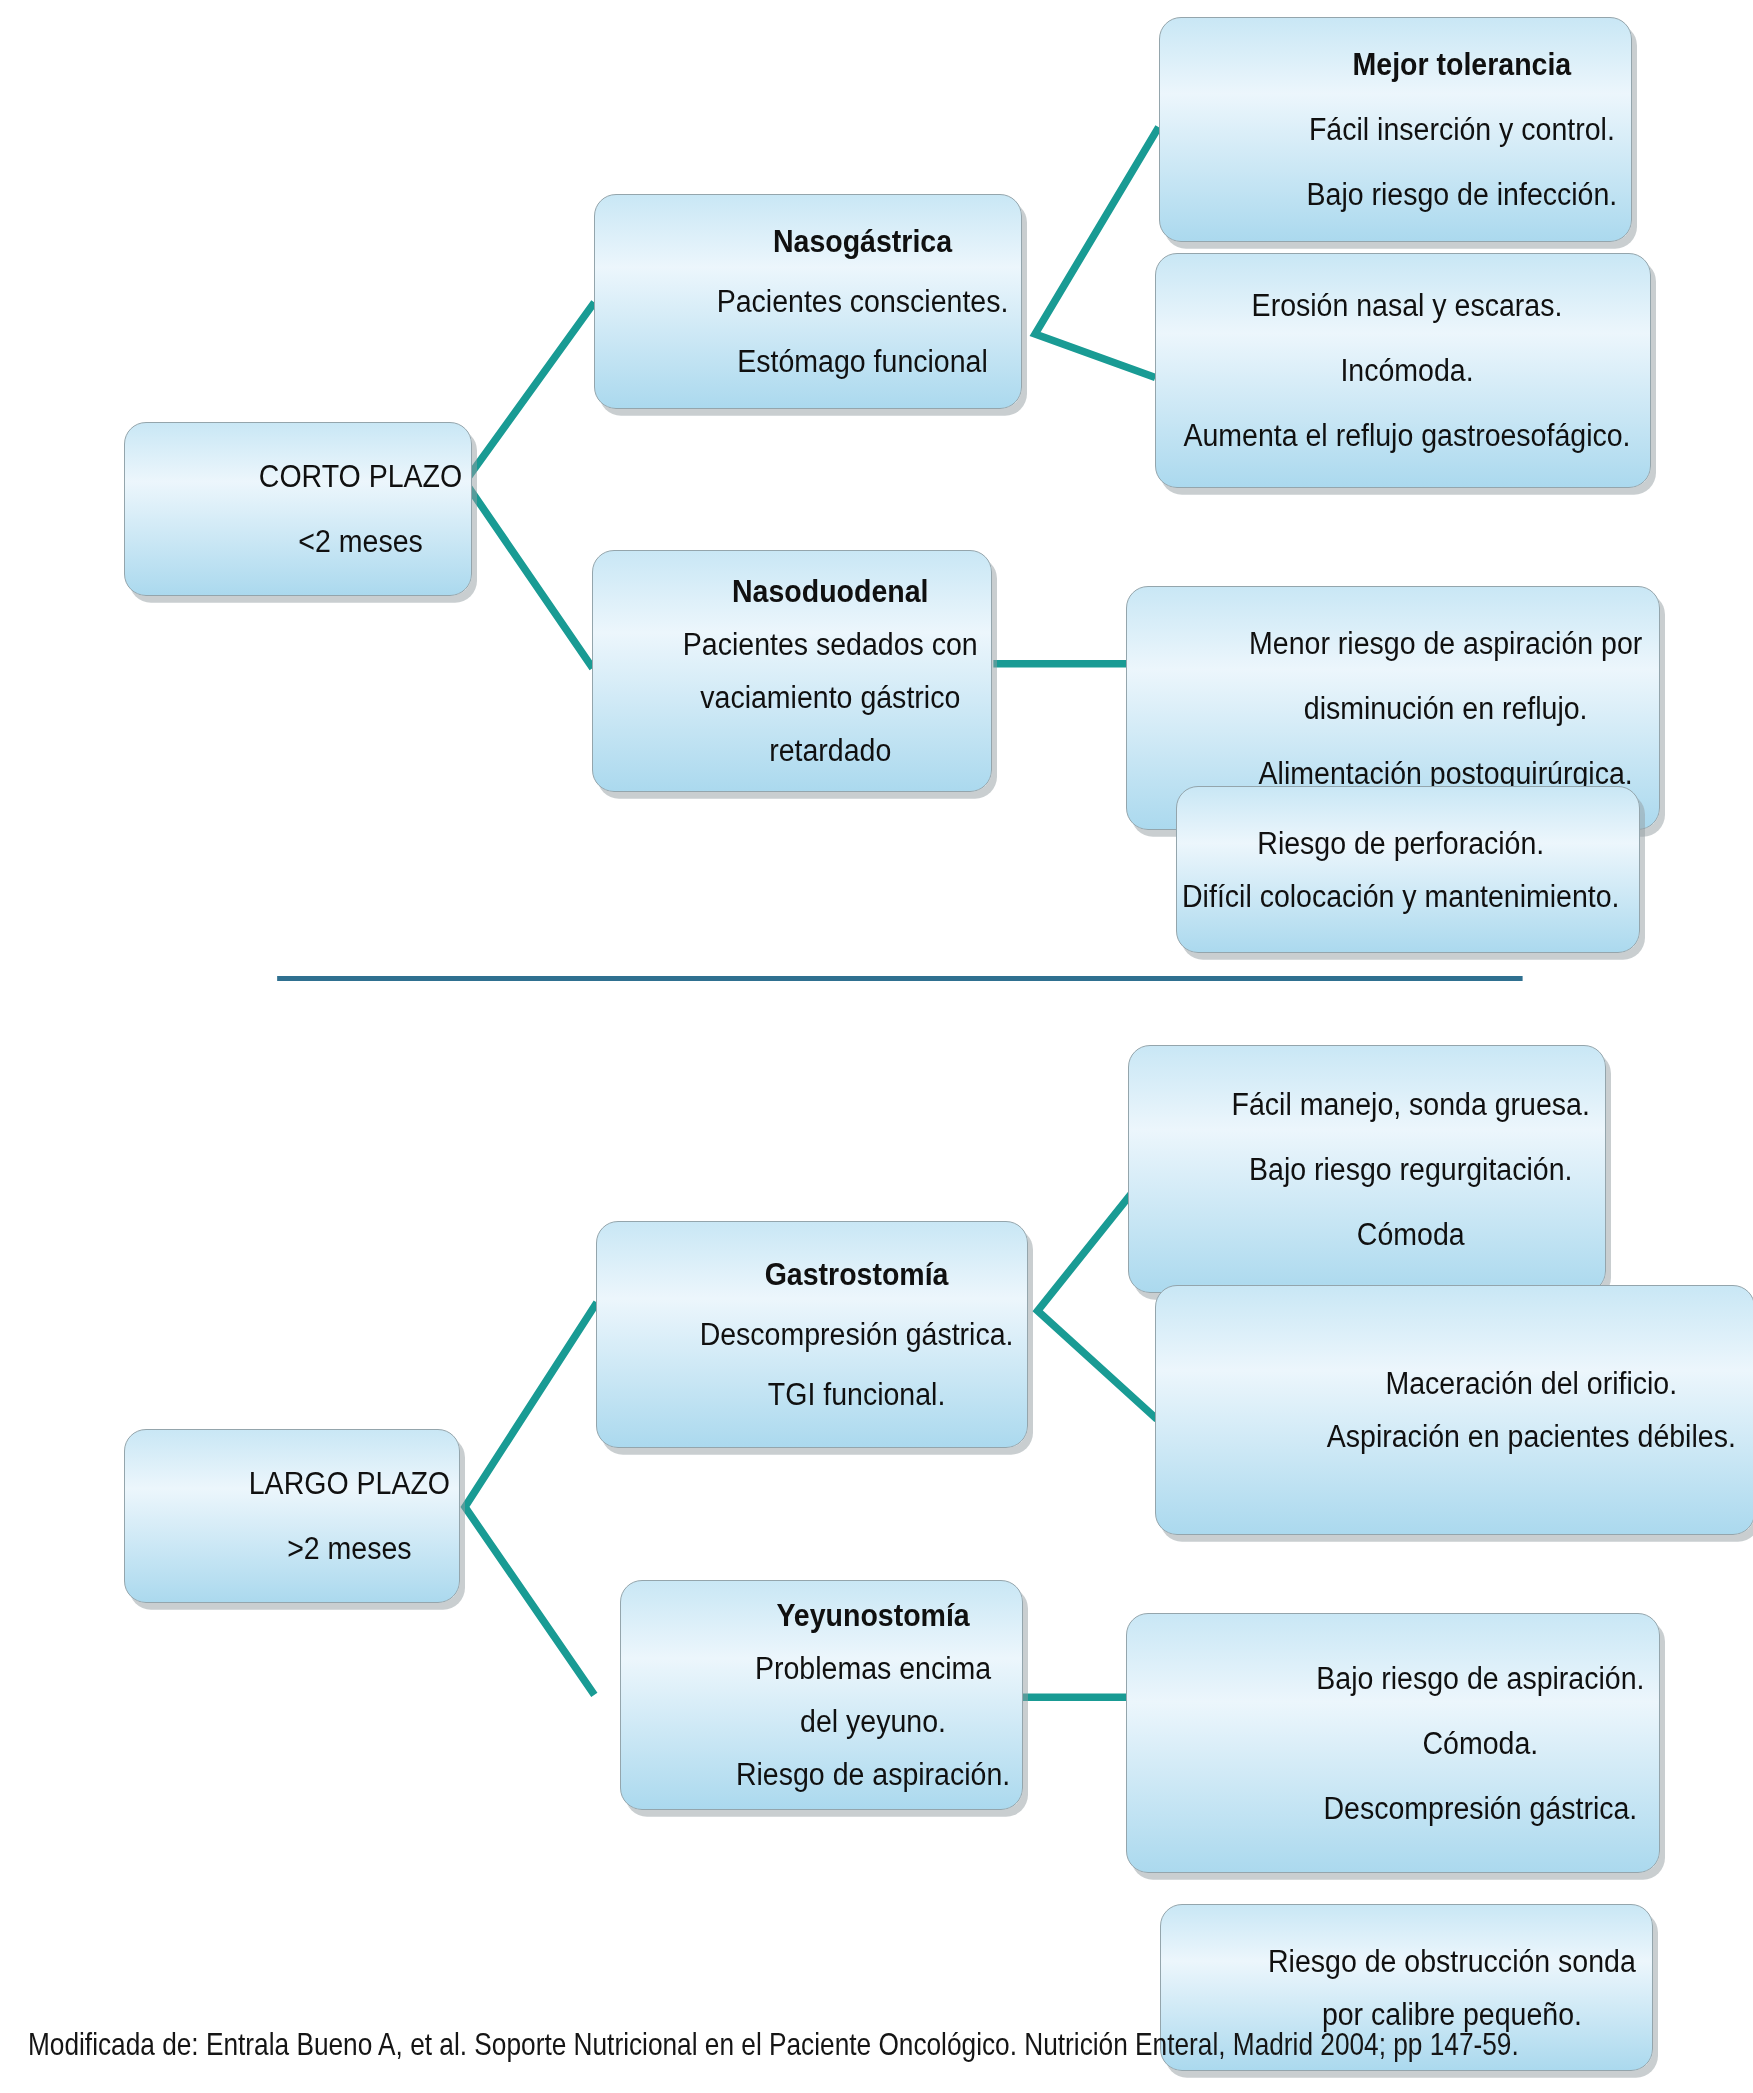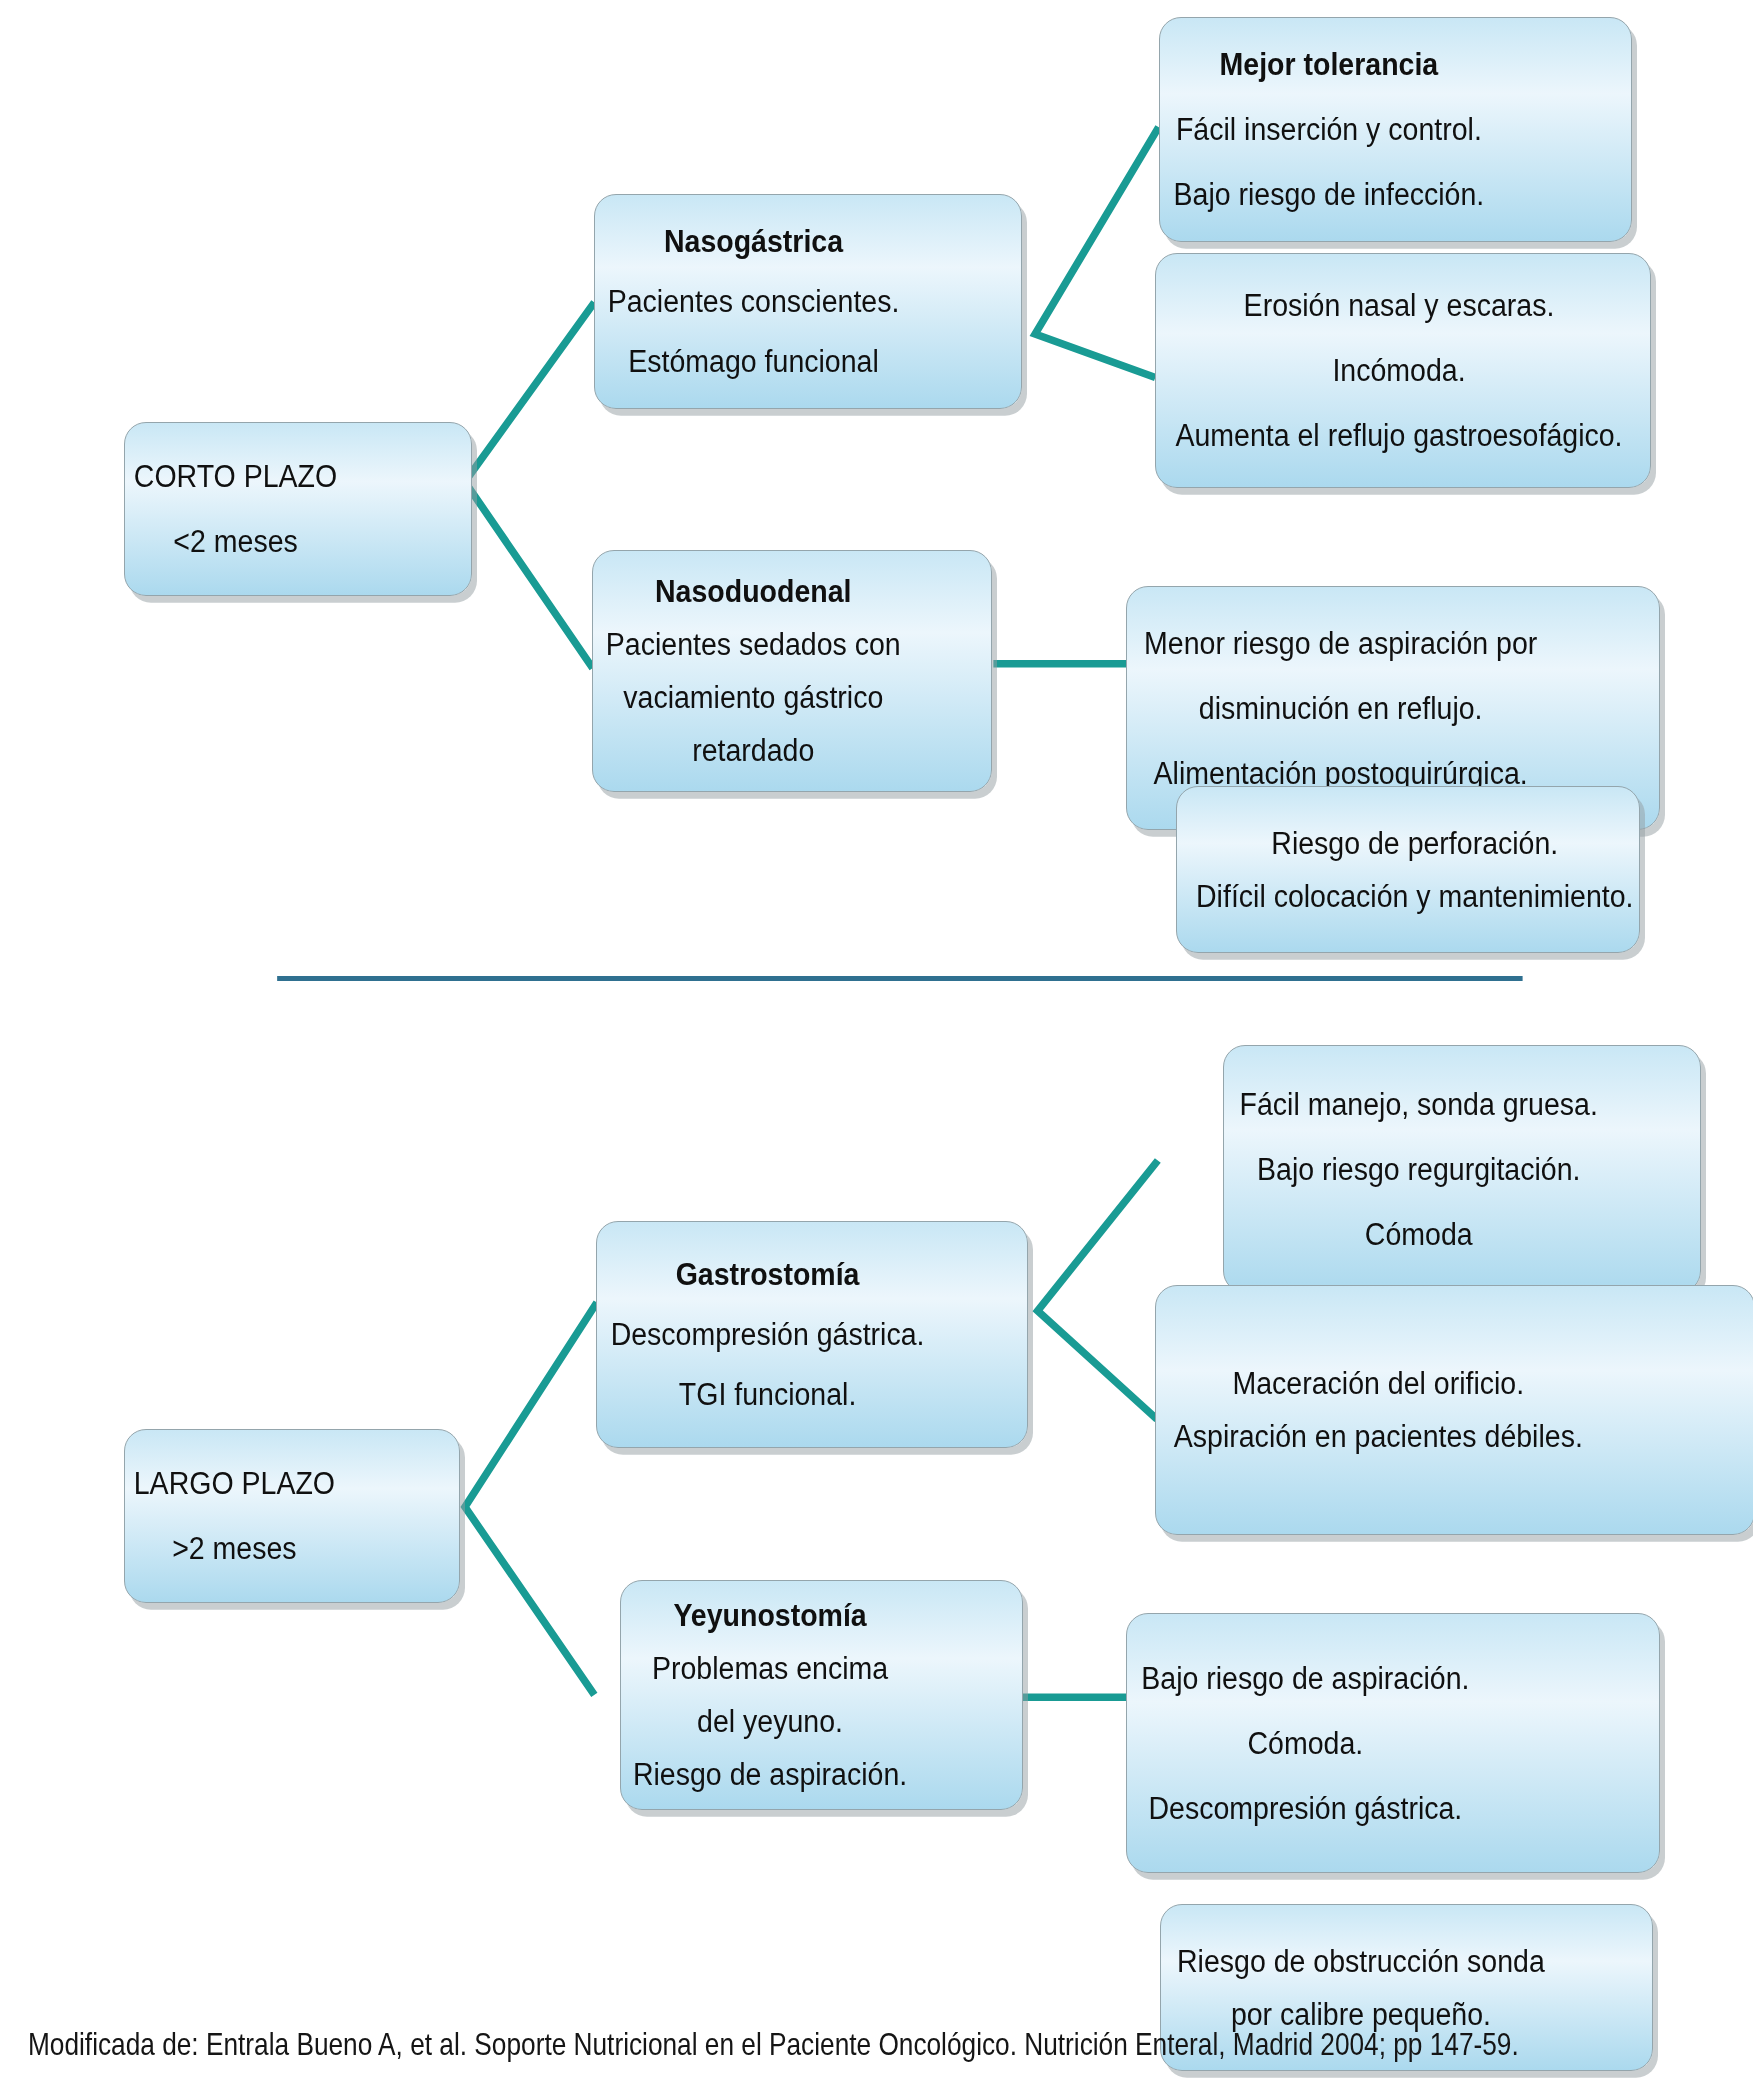--- a/index.html
+++ b/index.html
@@ -25,21 +25,21 @@
     stroke-linecap:butt;stroke-linejoin:miter;
   }
   .wires line.sep{stroke:var(--divider);stroke-width:6;}
   .node{
     position:absolute;
     box-sizing:border-box;
     border:1.7px solid var(--box-border);
     border-radius:22px;
     background:linear-gradient(180deg,var(--box-fill-top) 0%,var(--box-fill-mid) 34%,var(--box-fill-bottom) 100%);
     box-shadow:5px 6.7px 0 rgba(147,157,162,0.5);
-    display:flex;align-items:center;justify-content:flex-start;
+    display:flex;align-items:center;justify-content:flex-end;
     text-align:center;
   }
   .lines{
     display:flex;flex-direction:column;align-items:center;justify-content:center;
     font-size:31px;line-height:65px;
     transform:scaleX(0.92);
     white-space:nowrap;
   }
   .node.mid .lines{line-height:60px;}
   .node.compact .lines{line-height:53px;}
@@ -114,21 +114,21 @@
     </div>
   </div>
 
   <div class="node compact" style="left:1176px;top:786px;width:464px;height:167px">
     <div class="lines">
       <span>Riesgo de perforación.</span>
       <span>Difícil colocación y mantenimiento.</span>
     </div>
   </div>
 
-  <div class="node" style="left:1223px;top:1045px;width:478px;height:248px">
+  <div class="node" style="left:1128px;top:1045px;width:478px;height:248px">
     <div class="lines">
       <span>Fácil manejo, sonda gruesa.</span>
       <span>Bajo riesgo regurgitación.</span>
       <span>Cómoda</span>
     </div>
   </div>
 
   <div class="node mid" style="left:596px;top:1221px;width:432px;height:227px">
     <div class="lines">
       <span class="t">Gastrostomía</span>

